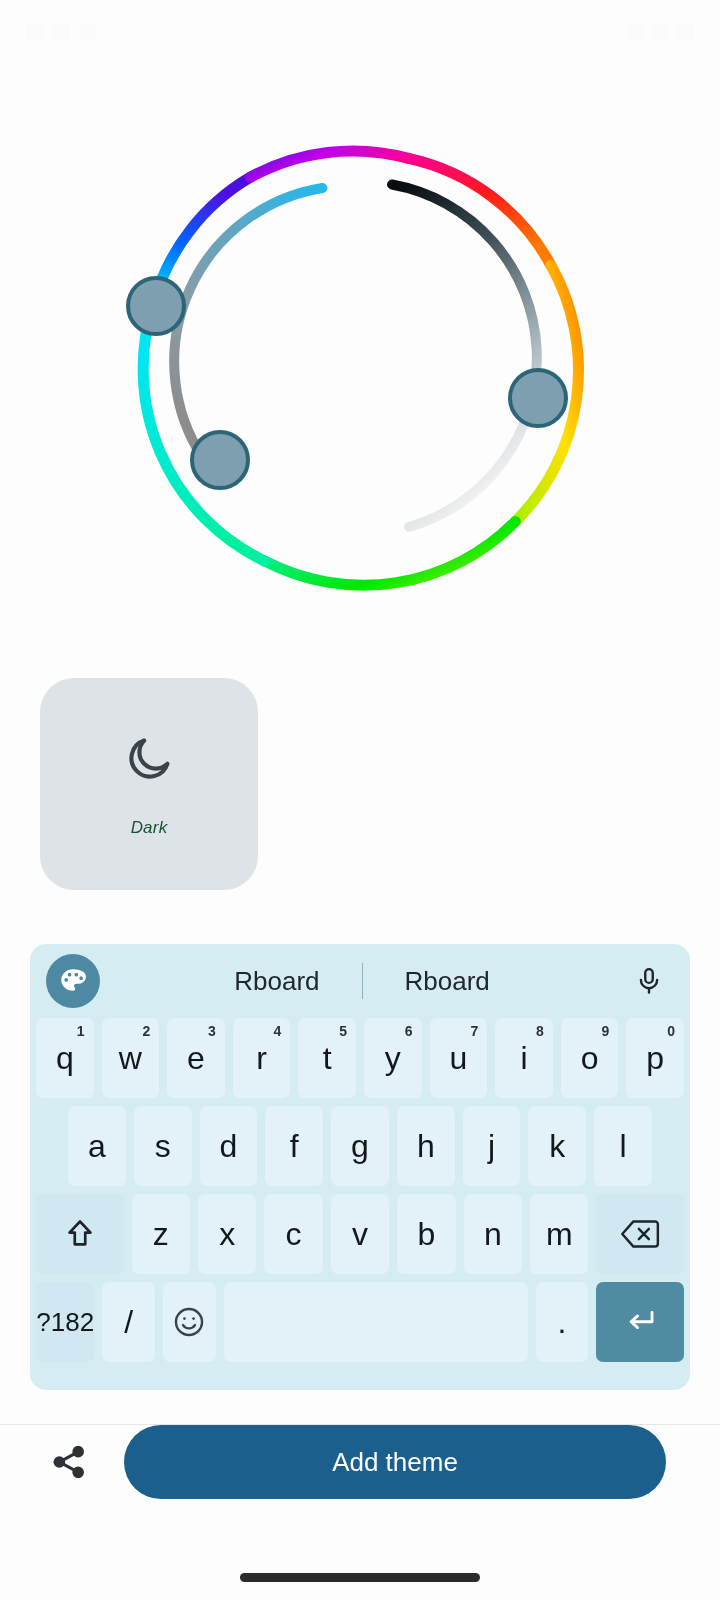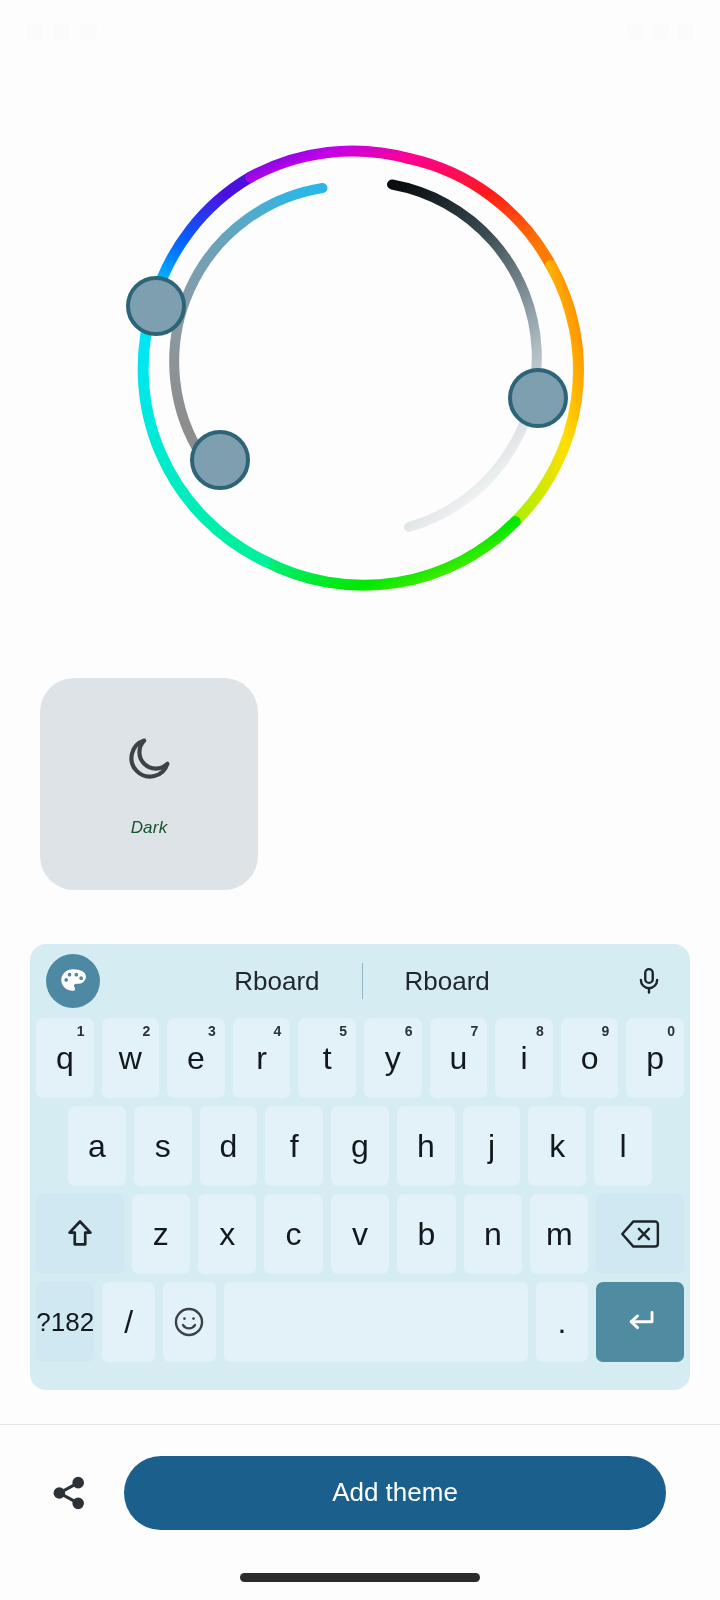--- a/index.html
+++ b/index.html
@@ -86,21 +86,21 @@
   .key.mod { background: #cfe8f1; }
   .key.wide15 { flex: 1.5 1 0; }
   .key.space { flex: 5.2 1 0; background: #e3f2f8; }
   .key.enter { background: #4f8ba1; flex: 1.5 1 0; }
   .key.narrow { flex: 0.9 1 0; }
 
   
   .divider-line { position: absolute; top: 1424px; left: 0; width: 720px; height: 1px; background: #e4e6e8; }
   .bottombar {
     position: absolute; top: 1425px; left: 0; width: 720px; height: 135px;
-    display: flex; align-items: center; padding: 0 32px; gap: 0;
+    display: flex; align-items: flex-start; padding: 0 32px; gap: 0;
   }
   .share-btn { width: 74px; height: 74px; display: flex; align-items: center; justify-content: center; flex: 0 0 auto; }
   .add-btn {
     flex: 1 1 auto; margin-left: 18px; margin-right: 22px;
     height: 74px; border-radius: 37px;
     background: #1b5f8c; color: #ffffff;
     display: flex; align-items: center; justify-content: center;
     font-size: 26px; border: none;
     font-family: "Liberation Sans", sans-serif;
   }

